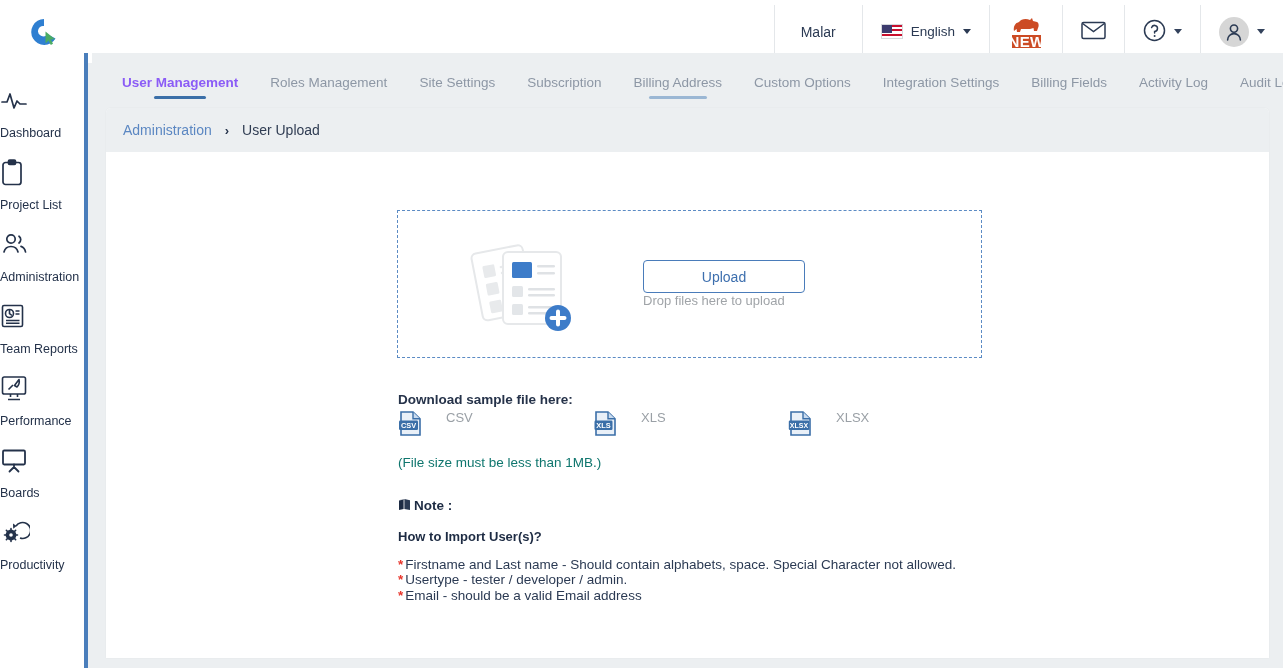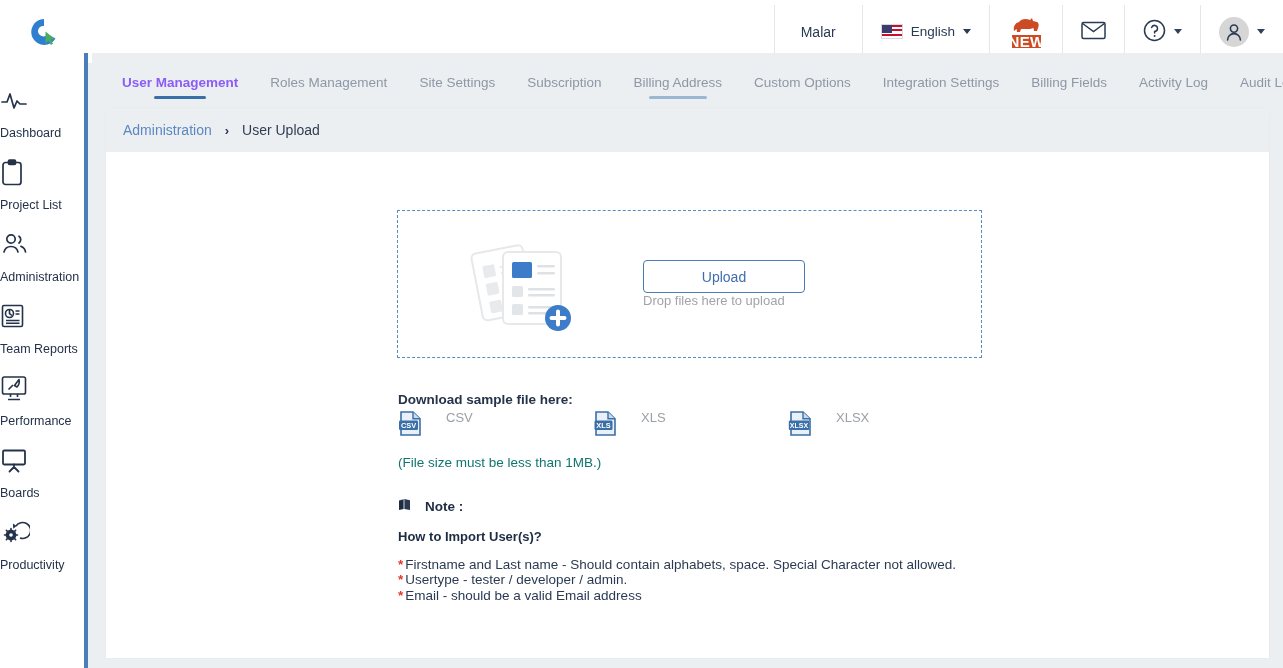--- a/index.html
+++ b/index.html
@@ -119,21 +119,21 @@
   .drop-hint { color: #a0a4a8; font-size: 13px; }
 
   
   .sec { position:absolute; left: 292px; }
   .dl-title { top: 240px; font-size: 13.5px; font-weight: bold; color: #26334a; }
   .dl-row { top: 258px; display:flex; width: 520px; }
   .dl-item { display:flex; align-items:flex-start; gap:22px; cursor:pointer; }
   .dl-item .lbl { color:#9aa0a6; font-size:13px; padding-bottom:1px; }
   .filesize { top: 303px; font-size: 13.5px; color:#0f766e; }
   .note-head { top: 346px; font-size: 13.5px; font-weight:bold; color:#1d2b43;
-               display:flex; align-items:center; gap:14px; }
+               display:flex; align-items:flex-start; gap:3px; }
   .how-head { top: 377px; font-size: 13px; font-weight:bold; color:#1d2b43; }
   .rules { top: 405px; font-size: 13.5px; color:#2b3a53; line-height: 15.4px; }
   .rules .star { color:#e8362c; font-weight:bold; margin-right:2px; }
   .rules div { margin-bottom: 0px; }
 </style>
 </head>
 <body>
 
 <div id="app">
 

